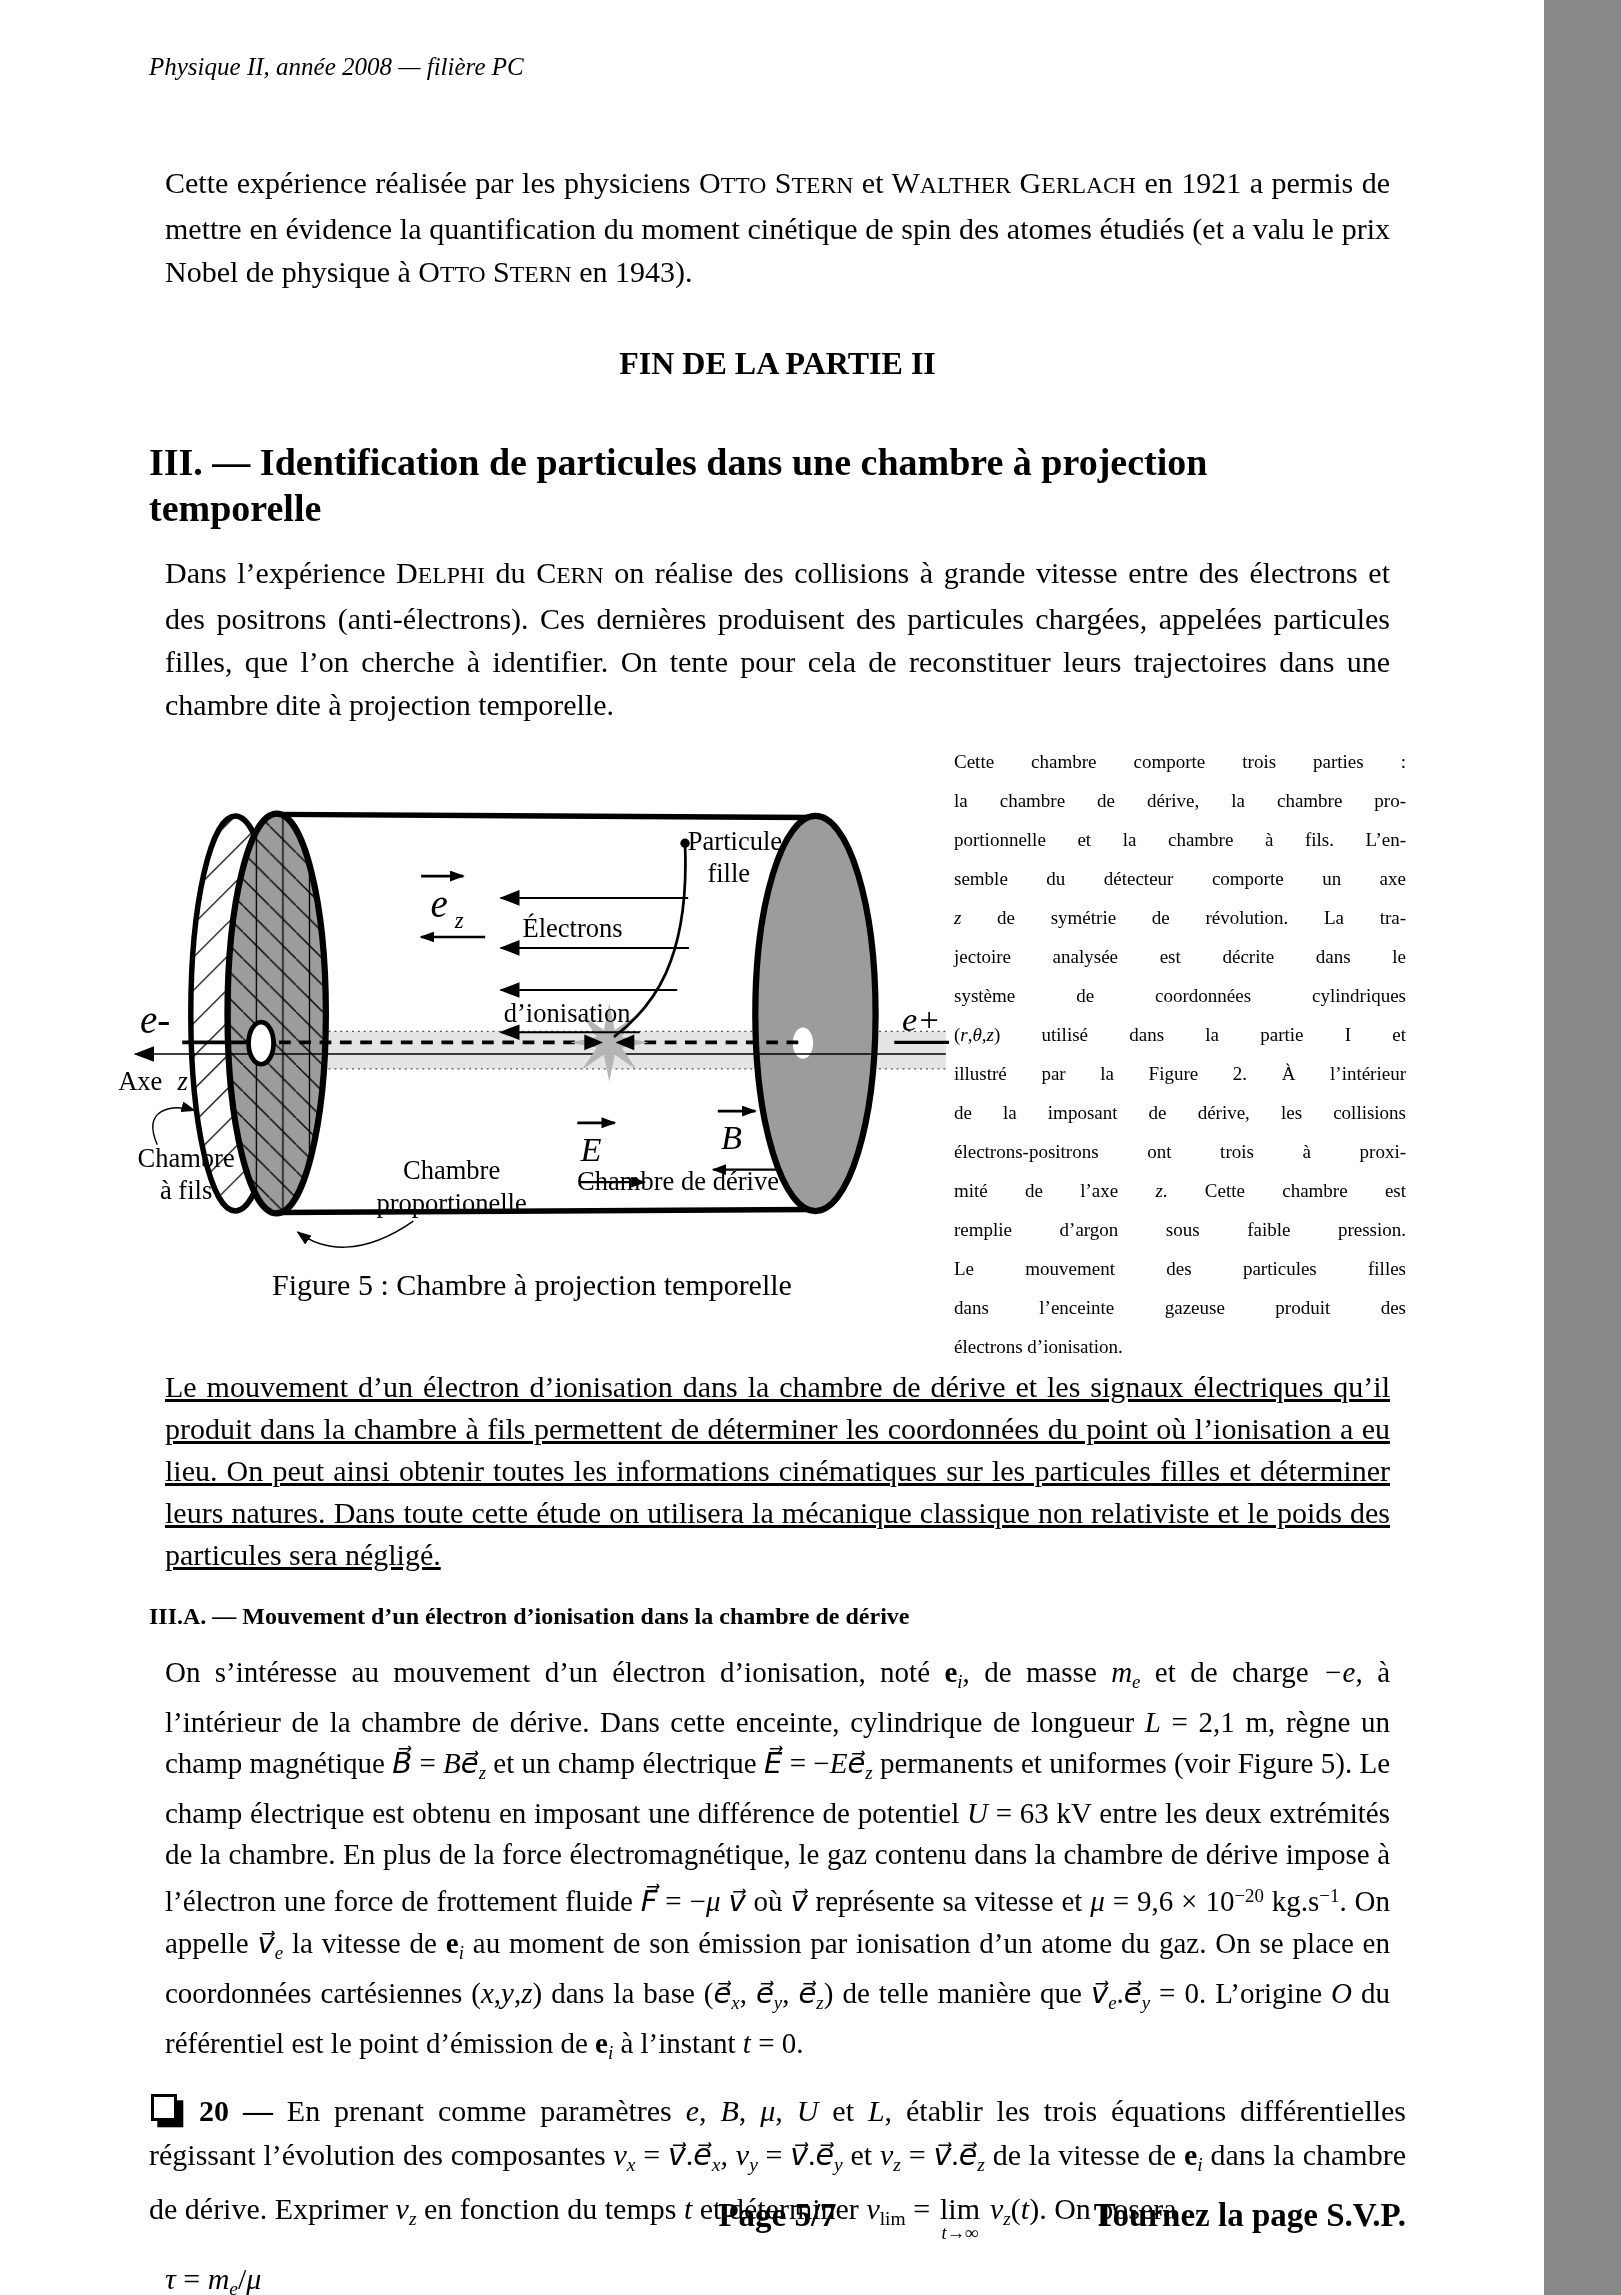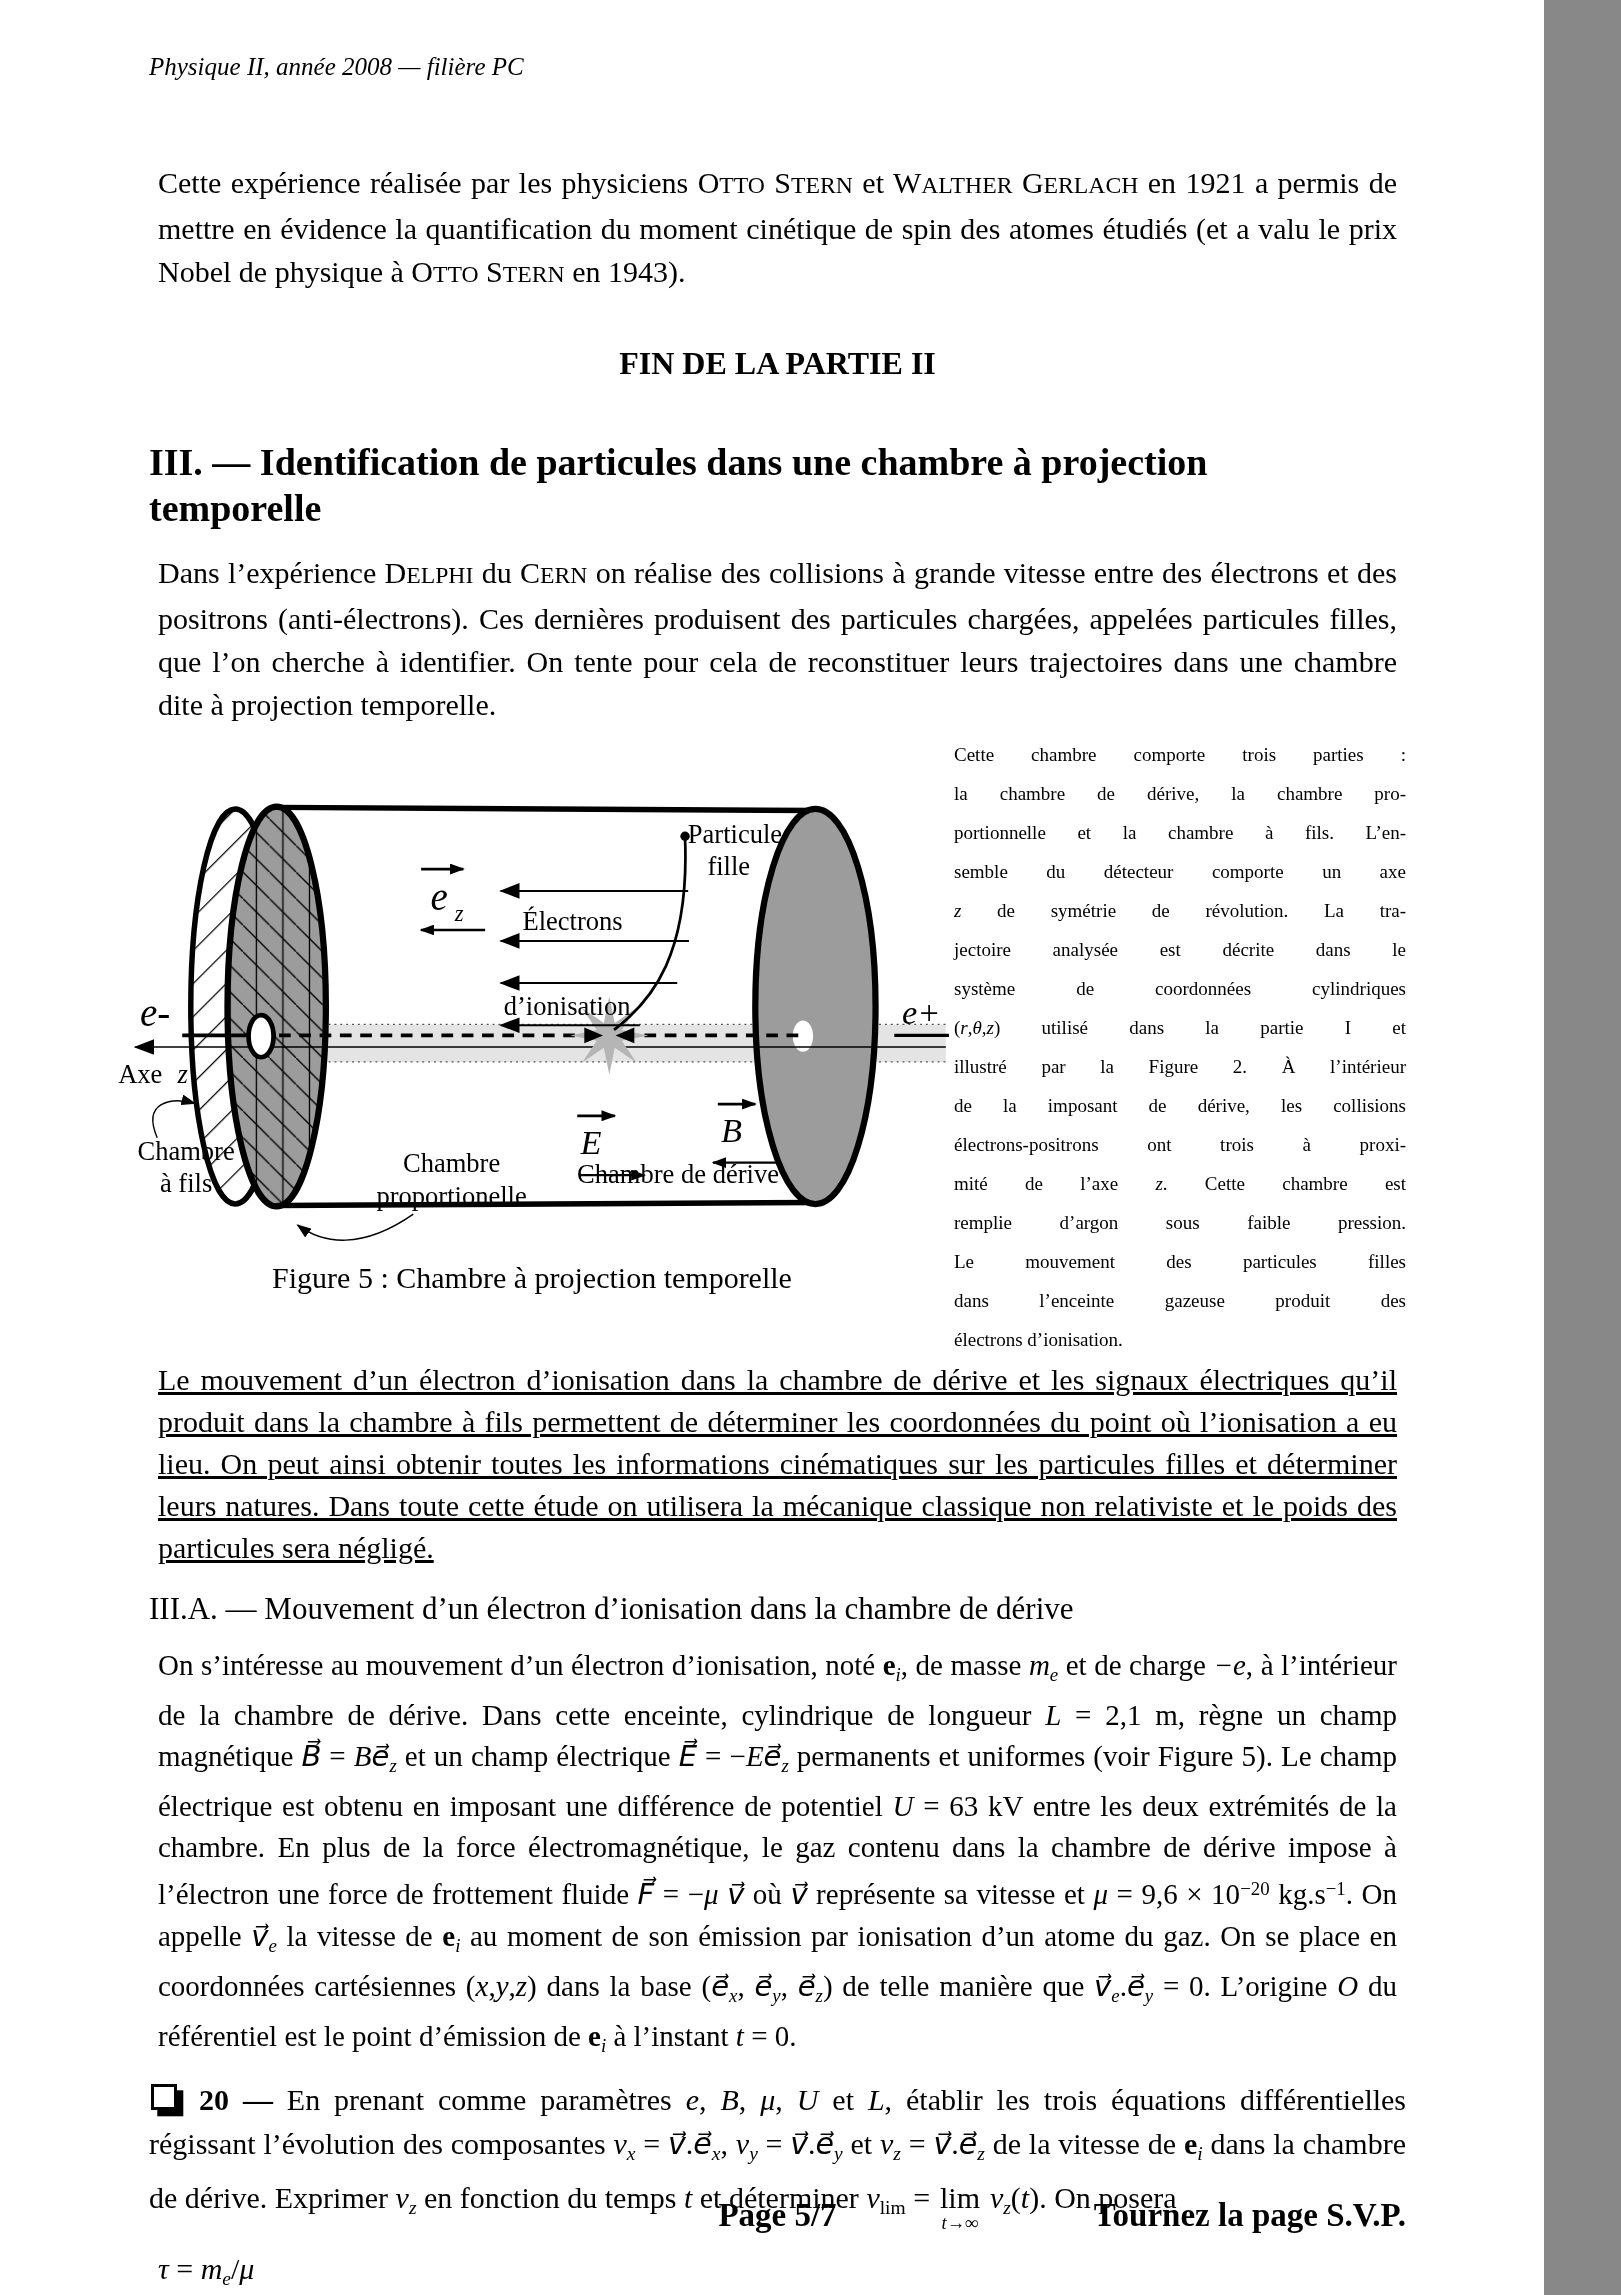--- a/index.html
+++ b/index.html
@@ -6,35 +6,35 @@
   .page{
     position:relative;
     width:1544px;height:2295px;
     background:#ffffff;color:#000;
     font-family:"Liberation Serif","DejaVu Serif","DejaVu Sans",serif;
     box-sizing:border-box;
     padding:49px 138px 0 149px;
     overflow:hidden;
   }
   .header{font-style:italic;font-size:25px;line-height:35px;}
-  .body{font-size:30px;line-height:43px;text-align:justify;margin:9px;}
+  .body{font-size:30px;line-height:43px;text-align:justify;margin:16px;}
   .p1{margin-top:77px;}
   .p2{margin-top:20.4px;}
   .fin{text-align:center;font-size:32px;font-weight:700;margin-top:49px;line-height:36px;}
   h1{font-size:38px;line-height:46px;margin:58px 0 0 0;font-weight:700;}
   .h1line{display:block;}
   .figrow{display:flex;margin-top:0;}
   .figblock{width:844px;flex:none;margin-left:-39px;margin-top:31px;}
   .figblock svg{display:block;}
   .caption{text-align:center;font-size:30px;margin-top:4.7px;line-height:38px;}
   .rcol{flex:1;font-size:19px;line-height:39px;}
   .rcol-line{text-align:justify;text-align-last:justify;}
   .rcol-line.last{text-align-last:left;}
   .p3{margin-top:0;line-height:42px;text-decoration:underline;}
-  h2{font-size:31px;line-height:38px;margin:20.4px 0 0 0;font-weight:400;}
+  h2{font-size:24px;line-height:38px;margin:20.4px 0 0 0;font-weight:700;}
   .p4{margin-top:17.3px;line-height:41px;font-size:29px;}
   .q20{margin:12.6px 0 0 0;font-size:30px;line-height:44px;text-align:justify;}
   .qsquare{display:inline-block;width:20.4px;height:20.4px;border:3.1px solid #000;background:#fff;
            box-shadow:6.3px 6.3px 0 0 #000;margin-right:22px;margin-left:1.6px;}
   .formula{margin-top:14px;}
   .footer{position:absolute;left:149px;right:138px;top:2197px;height:39px;font-weight:700;font-size:33px;text-align:right;}
   .fpage{position:absolute;left:50%;transform:translateX(-50%);}
   .fturn{position:absolute;right:0;}
   .it{font-style:italic;}
   .b{font-weight:700;}

